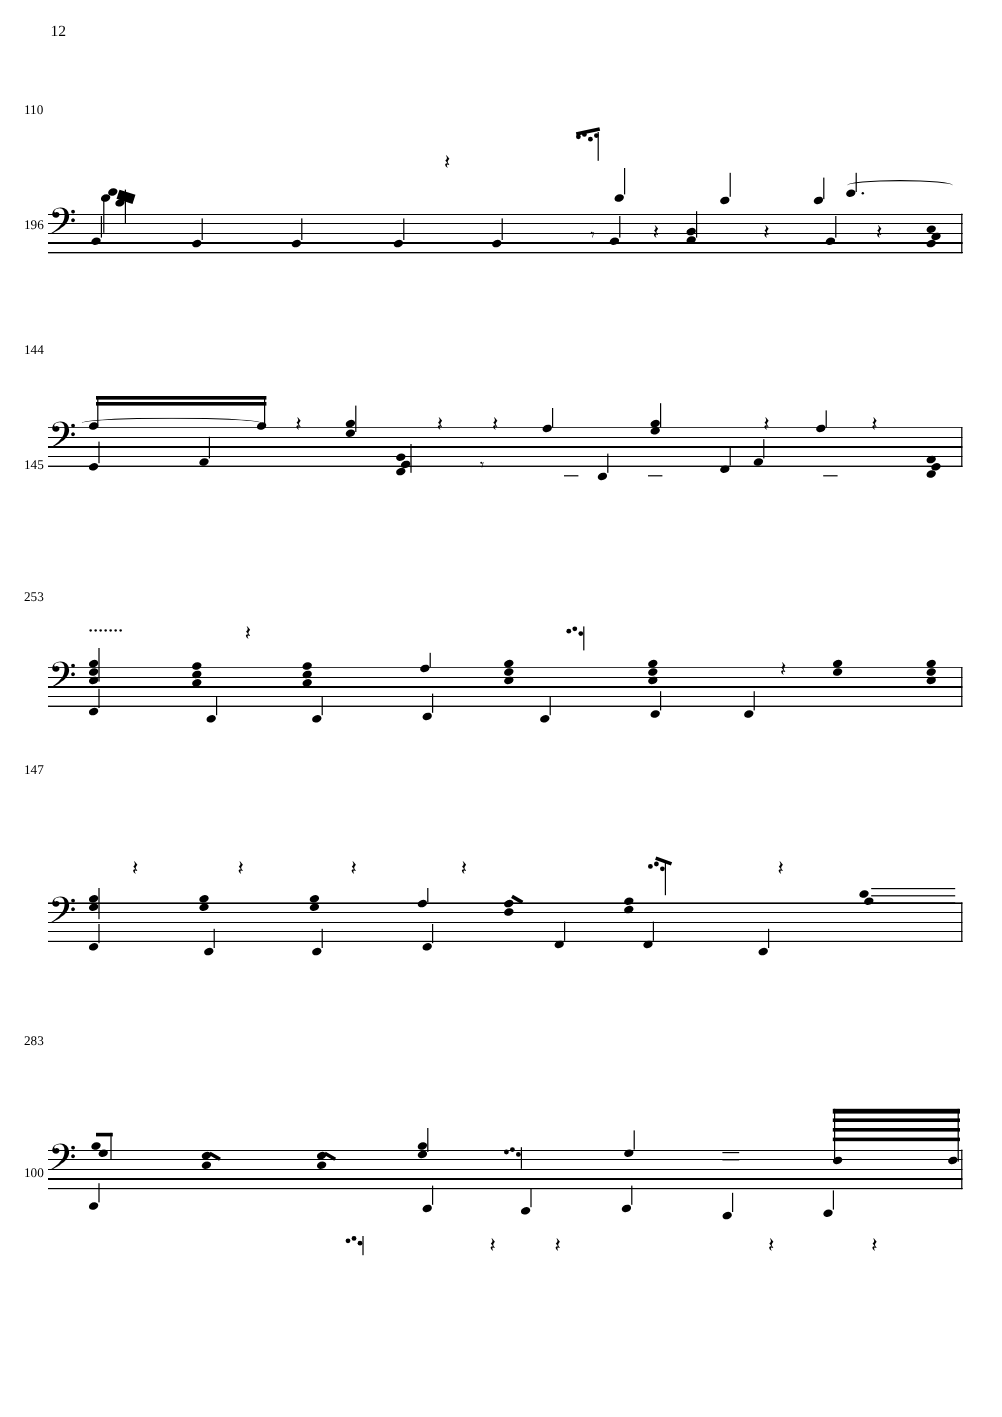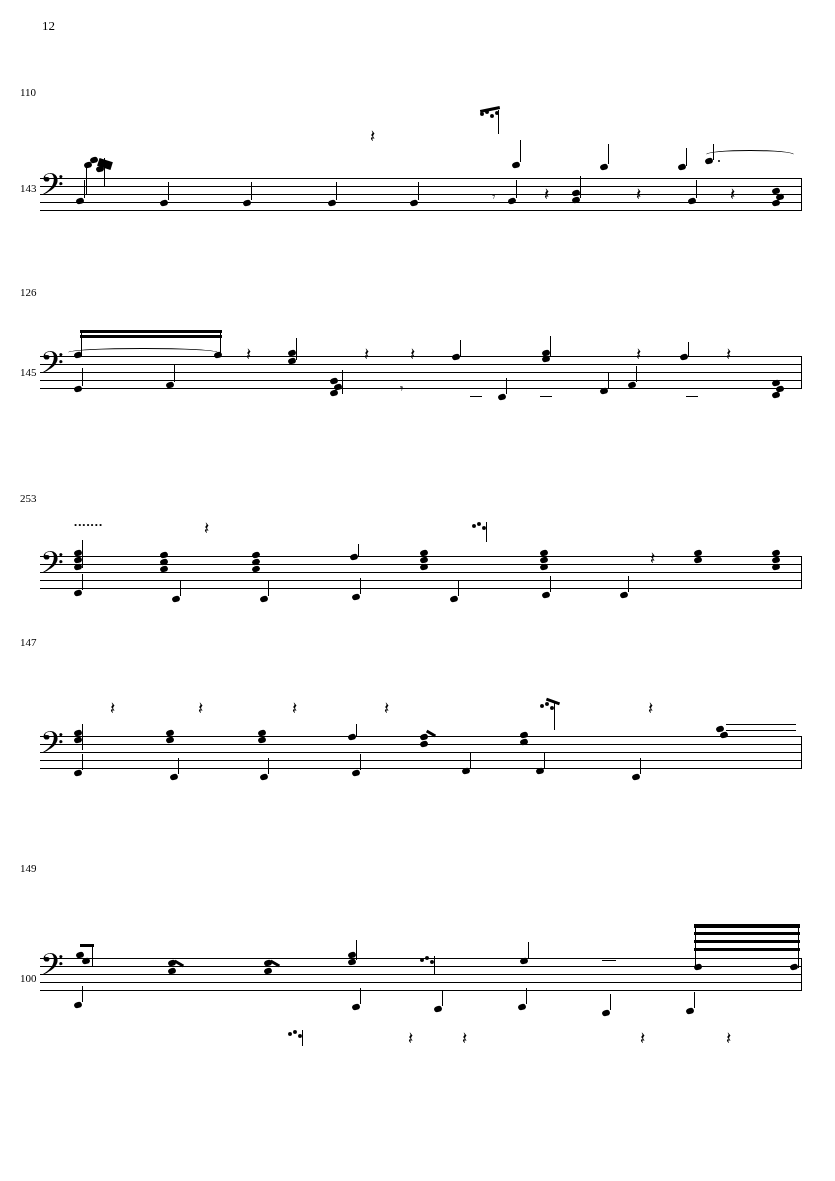--- a/index.html
+++ b/index.html
@@ -139,21 +139,21 @@
       </div>
     <div class="rest" style="left:730px;top:108px;">𝄽</div>
     <div class="gl" style="left:772px;top:110px;">
       <div class="notehead" style="left:0;top:0;"></div>
         <div class="notehead" style="left:4px;top:6px;"></div>
         <div class="notehead" style="left:0;top:12px;"></div>
     </div>
   </div>
 
   <div class="system" style="top:168px;height:100px;">
-    <div class="measure-number" style="top:14px;">143</div>
+    <div class="measure-number" style="top:14px;">196</div>
     <div class="staff" style="top:188px;"></div>
     <div class="clef" style="left:40px;top:180px;">𝄢</div>
     <div class="barline" style="left:801px;top:188px;height:33px;"></div>
 
     <div class="gl" style="left:72px;top:162px;">
       <div class="beam" style="left:8px;top:0;width:142px;"></div>
       <div class="beam" style="left:8px;top:5px;width:142px;"></div>
       <div class="stem" style="left:9px;top:0;height:26px;"></div>
       <div class="stem" style="left:148px;top:0;height:26px;"></div>
       <div class="notehead" style="left:2px;top:22px;"></div>
@@ -215,21 +215,21 @@
       </div>
     <div class="ledger" style="left:686px;top:228px;width:12px;"></div>
     <div class="gl" style="left:772px;top:212px;">
       <div class="notehead" style="left:0;top:0;"></div>
         <div class="notehead" style="left:4px;top:6px;"></div>
         <div class="notehead" style="left:0;top:12px;"></div>
     </div>
   </div>
 
   <div class="system" style="top:268px;height:100px;">
-    <div class="measure-number" style="top:18px;">126</div>
+    <div class="measure-number" style="top:18px;">144</div>
     <div class="staff" style="top:288px;"></div>
     <div class="clef" style="left:40px;top:280px;">𝄢</div>
     <div class="barline" style="left:801px;top:288px;height:33px;"></div>
 
     <div class="flagdots" style="left:74px;top:252px;">•••••••</div>
     <div class="rest" style="left:204px;top:252px;">𝄽</div>
     <div class="gl" style="left:470px;top:252px;">
       <div class="tinynote" style="left:2px;top:4px;"></div>
         <div class="tinynote" style="left:7px;top:2px;"></div>
         <div class="tinynote" style="left:12px;top:6px;"></div>
@@ -300,21 +300,21 @@
     <div class="gl" style="left:542px;top:322px;">
         <div class="notehead" style="left:0;top:2px;"></div>
         <div class="stem" style="left:8px;top:-14px;height:16px;"></div>
       </div>
     <div class="gl" style="left:620px;top:322px;">
         <div class="notehead" style="left:0;top:2px;"></div>
         <div class="stem" style="left:8px;top:-14px;height:16px;"></div>
       </div>
   </div>
 
-  <div class="system" style="top:348px;height:100px;">
+  <div class="system" style="top:364px;height:100px;">
     <div class="measure-number" style="top:18px;">145</div>
     <div class="staff" style="top:388px;"></div>
     <div class="clef" style="left:40px;top:380px;">𝄢</div>
     <div class="barline" style="left:801px;top:388px;height:33px;"></div>
 
     <div class="rest" style="left:110px;top:352px;">𝄽</div>
     <div class="rest" style="left:198px;top:352px;">𝄽</div>
     <div class="rest" style="left:292px;top:352px;">𝄽</div>
     <div class="rest" style="left:384px;top:352px;">𝄽</div>
     <div class="gl" style="left:538px;top:352px;">
@@ -508,21 +508,21 @@
     <div class="gl" style="left:710px;top:680px;"></div>
 
     <div class="gl" style="left:466px;top:700px;">
       
       
     </div>
   </div>
 
 
   <div class="system" style="top:846px;height:110px;">
-    <div class="measure-number" style="top:16px;">149</div>
+    <div class="measure-number" style="top:16px;">283</div>
 
     <div class="gl" style="left:262px;top:858px;"></div>
     <div class="gl" style="left:448px;top:856px;">
       
       
       
     </div>
     <div class="gl" style="left:626px;top:862px;"></div>
 
     <div class="gl" style="left:74px;top:898px;">

